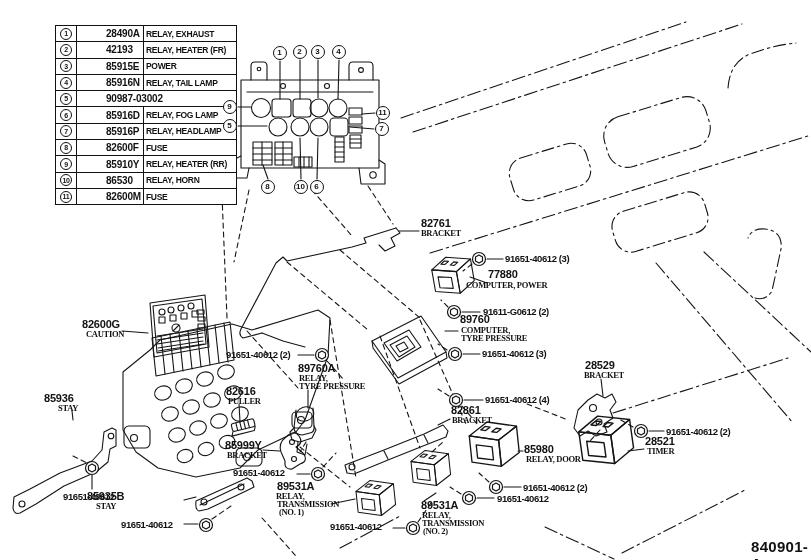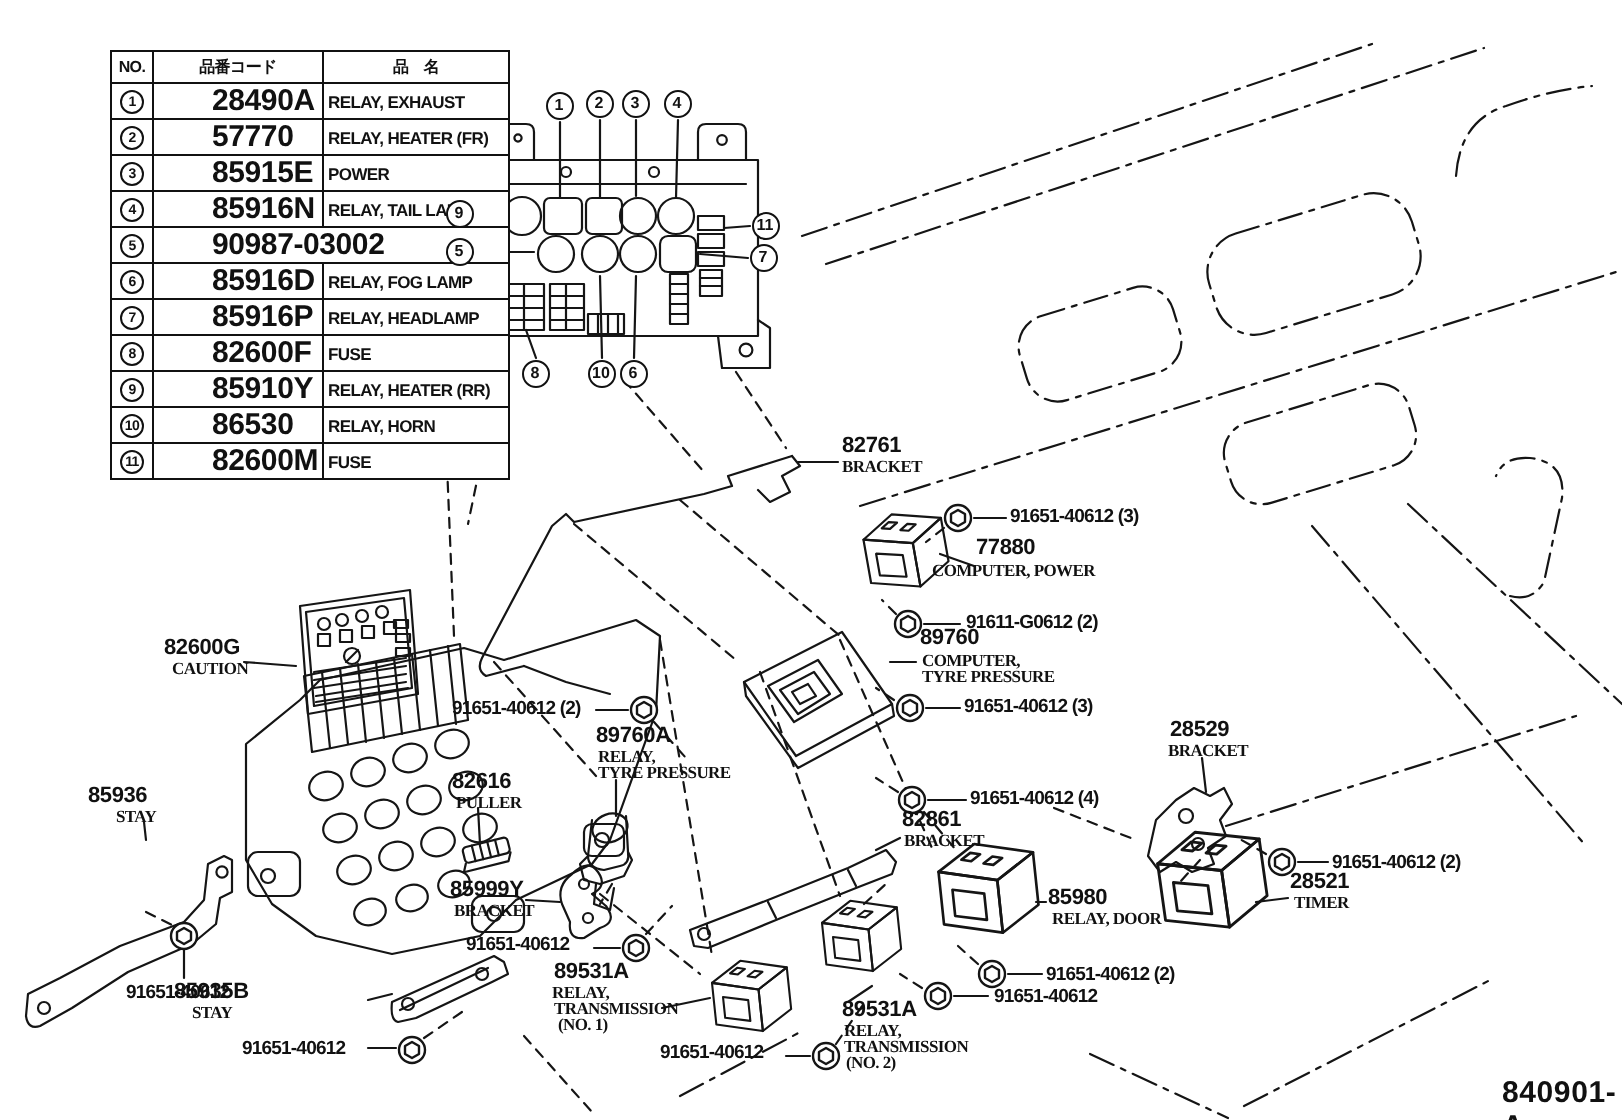--- a/index.html
+++ b/index.html
@@ -11,21 +11,21 @@
   .pname{font-size:8.5px;letter-spacing:-0.3px;font-family:Liberation Serif, serif;}
   .bolt-lbl{font-size:9.5px;letter-spacing:-0.4px;}
   .footer{position:absolute;font-size:15px;font-weight:bold;letter-spacing:0.3px;}
   .callout{position:absolute;width:12px;height:12px;border:1.5px solid #111;border-radius:50%;
            background:#fff;display:flex;align-items:center;justify-content:center;
            font-size:8px;font-weight:bold;z-index:3;}
   .parts-table{position:absolute;left:55px;top:25px;border-collapse:collapse;background:#fff;z-index:2;}
   .parts-table td{border:1.3px solid #111;padding:0 2px;height:15.3px;
                   font-weight:bold;font-size:8.5px;letter-spacing:-0.3px;vertical-align:middle;}
   .parts-table td.th{text-align:center;font-size:8px;}
-  .parts-table td.code{font-size:15px;letter-spacing:-0.2px;padding-left:29px;}
+  .parts-table td.code{font-size:10px;letter-spacing:-0.2px;padding-left:29px;}
   .parts-table td.noc{text-align:center;padding:0;}
   .circ{display:inline-flex;width:10px;height:10px;border:1.2px solid #111;border-radius:50%;
         align-items:center;justify-content:center;font-size:7px;font-weight:bold;}
 </style>
 </head>
 <body>
 
 <div class="page">
 
 <svg class="art" width="811" height="560" viewBox="0 0 811 560">
@@ -331,33 +331,28 @@
  </g>
 </svg>
 
 <table class="parts-table">
   <colgroup>
         <col style="width:21px">
         <col style="width:53px">
         <col style="width:93px">
       </colgroup>
   <tbody>
-        <tr>
-    <td class="th">NO.</td>
-    <td class="th">品番コード</td>
-    <td class="th">品　名</td>
-  </tr>
   <tr>
     <td class="noc"><span class="circ">1</span></td>
     <td class="code">28490A</td>
     <td>RELAY, EXHAUST</td>
   </tr>
   <tr>
     <td class="noc"><span class="circ">2</span></td>
-    <td class="code">57770</td>
+    <td class="code">42193</td>
     <td>RELAY, HEATER (FR)</td>
   </tr>
   <tr>
     <td class="noc"><span class="circ">3</span></td>
     <td class="code">85915E</td>
     <td>POWER</td>
   </tr>
   <tr>
     <td class="noc"><span class="circ">4</span></td>
     <td class="code">85916N</td>

